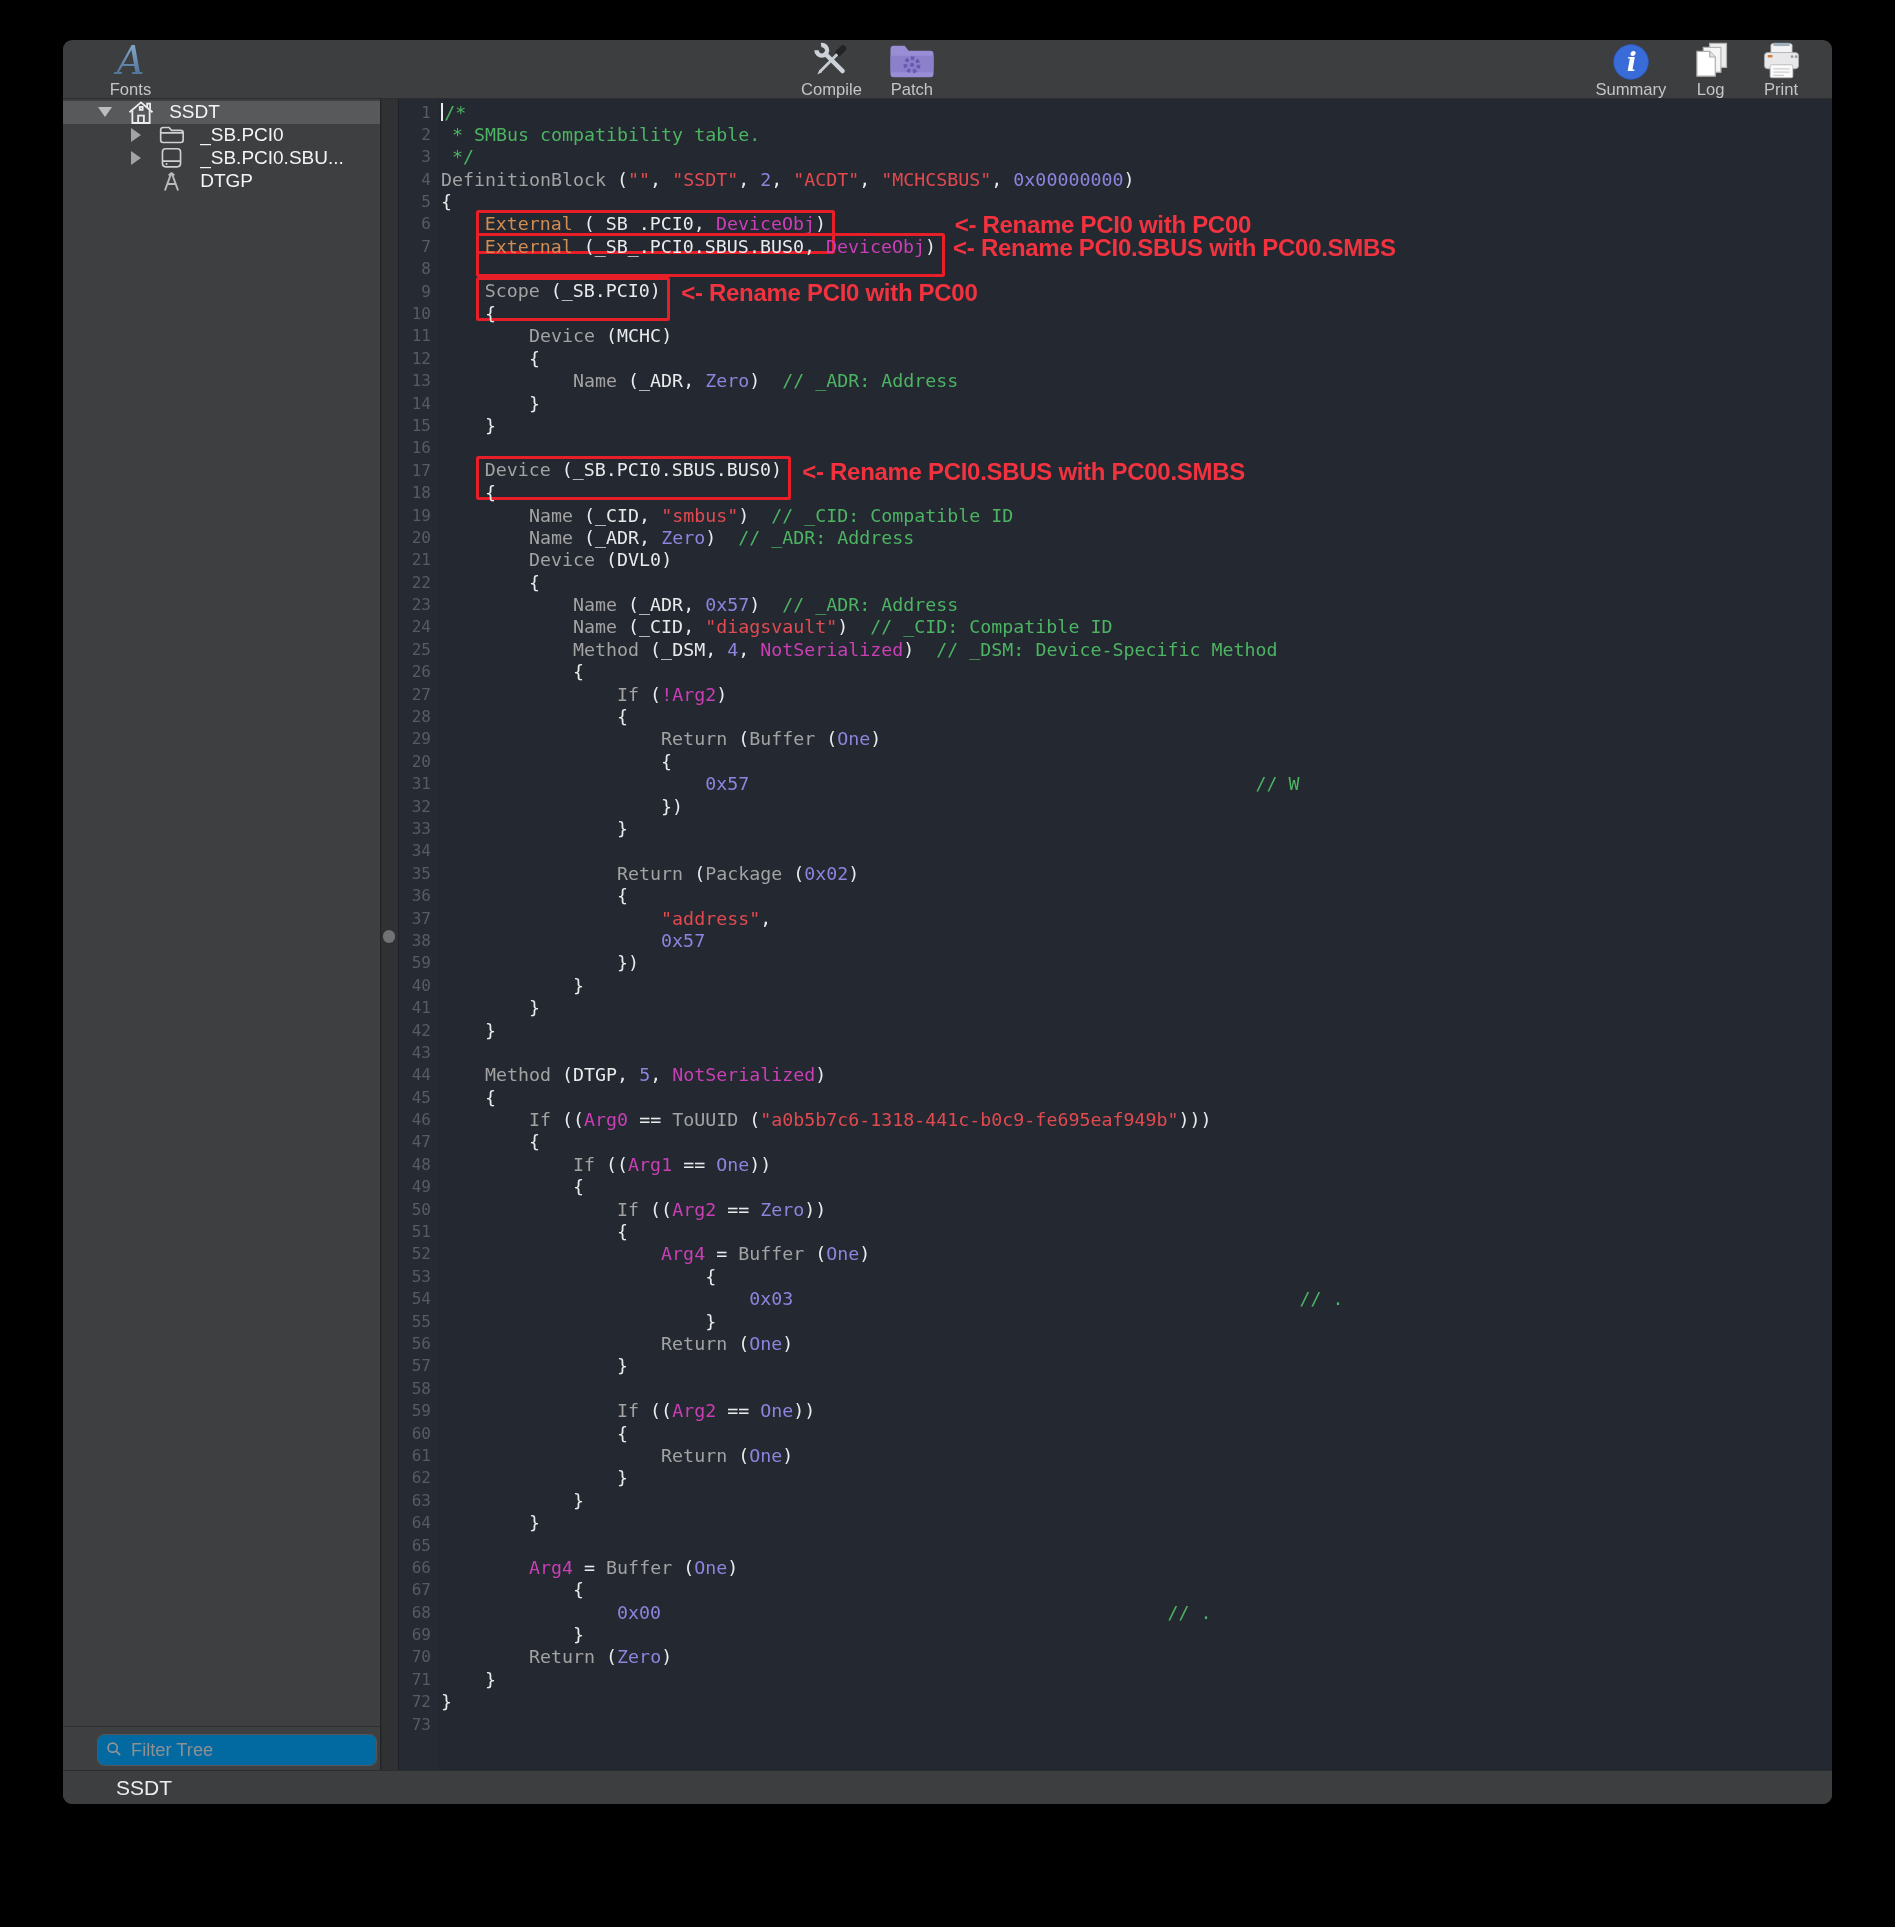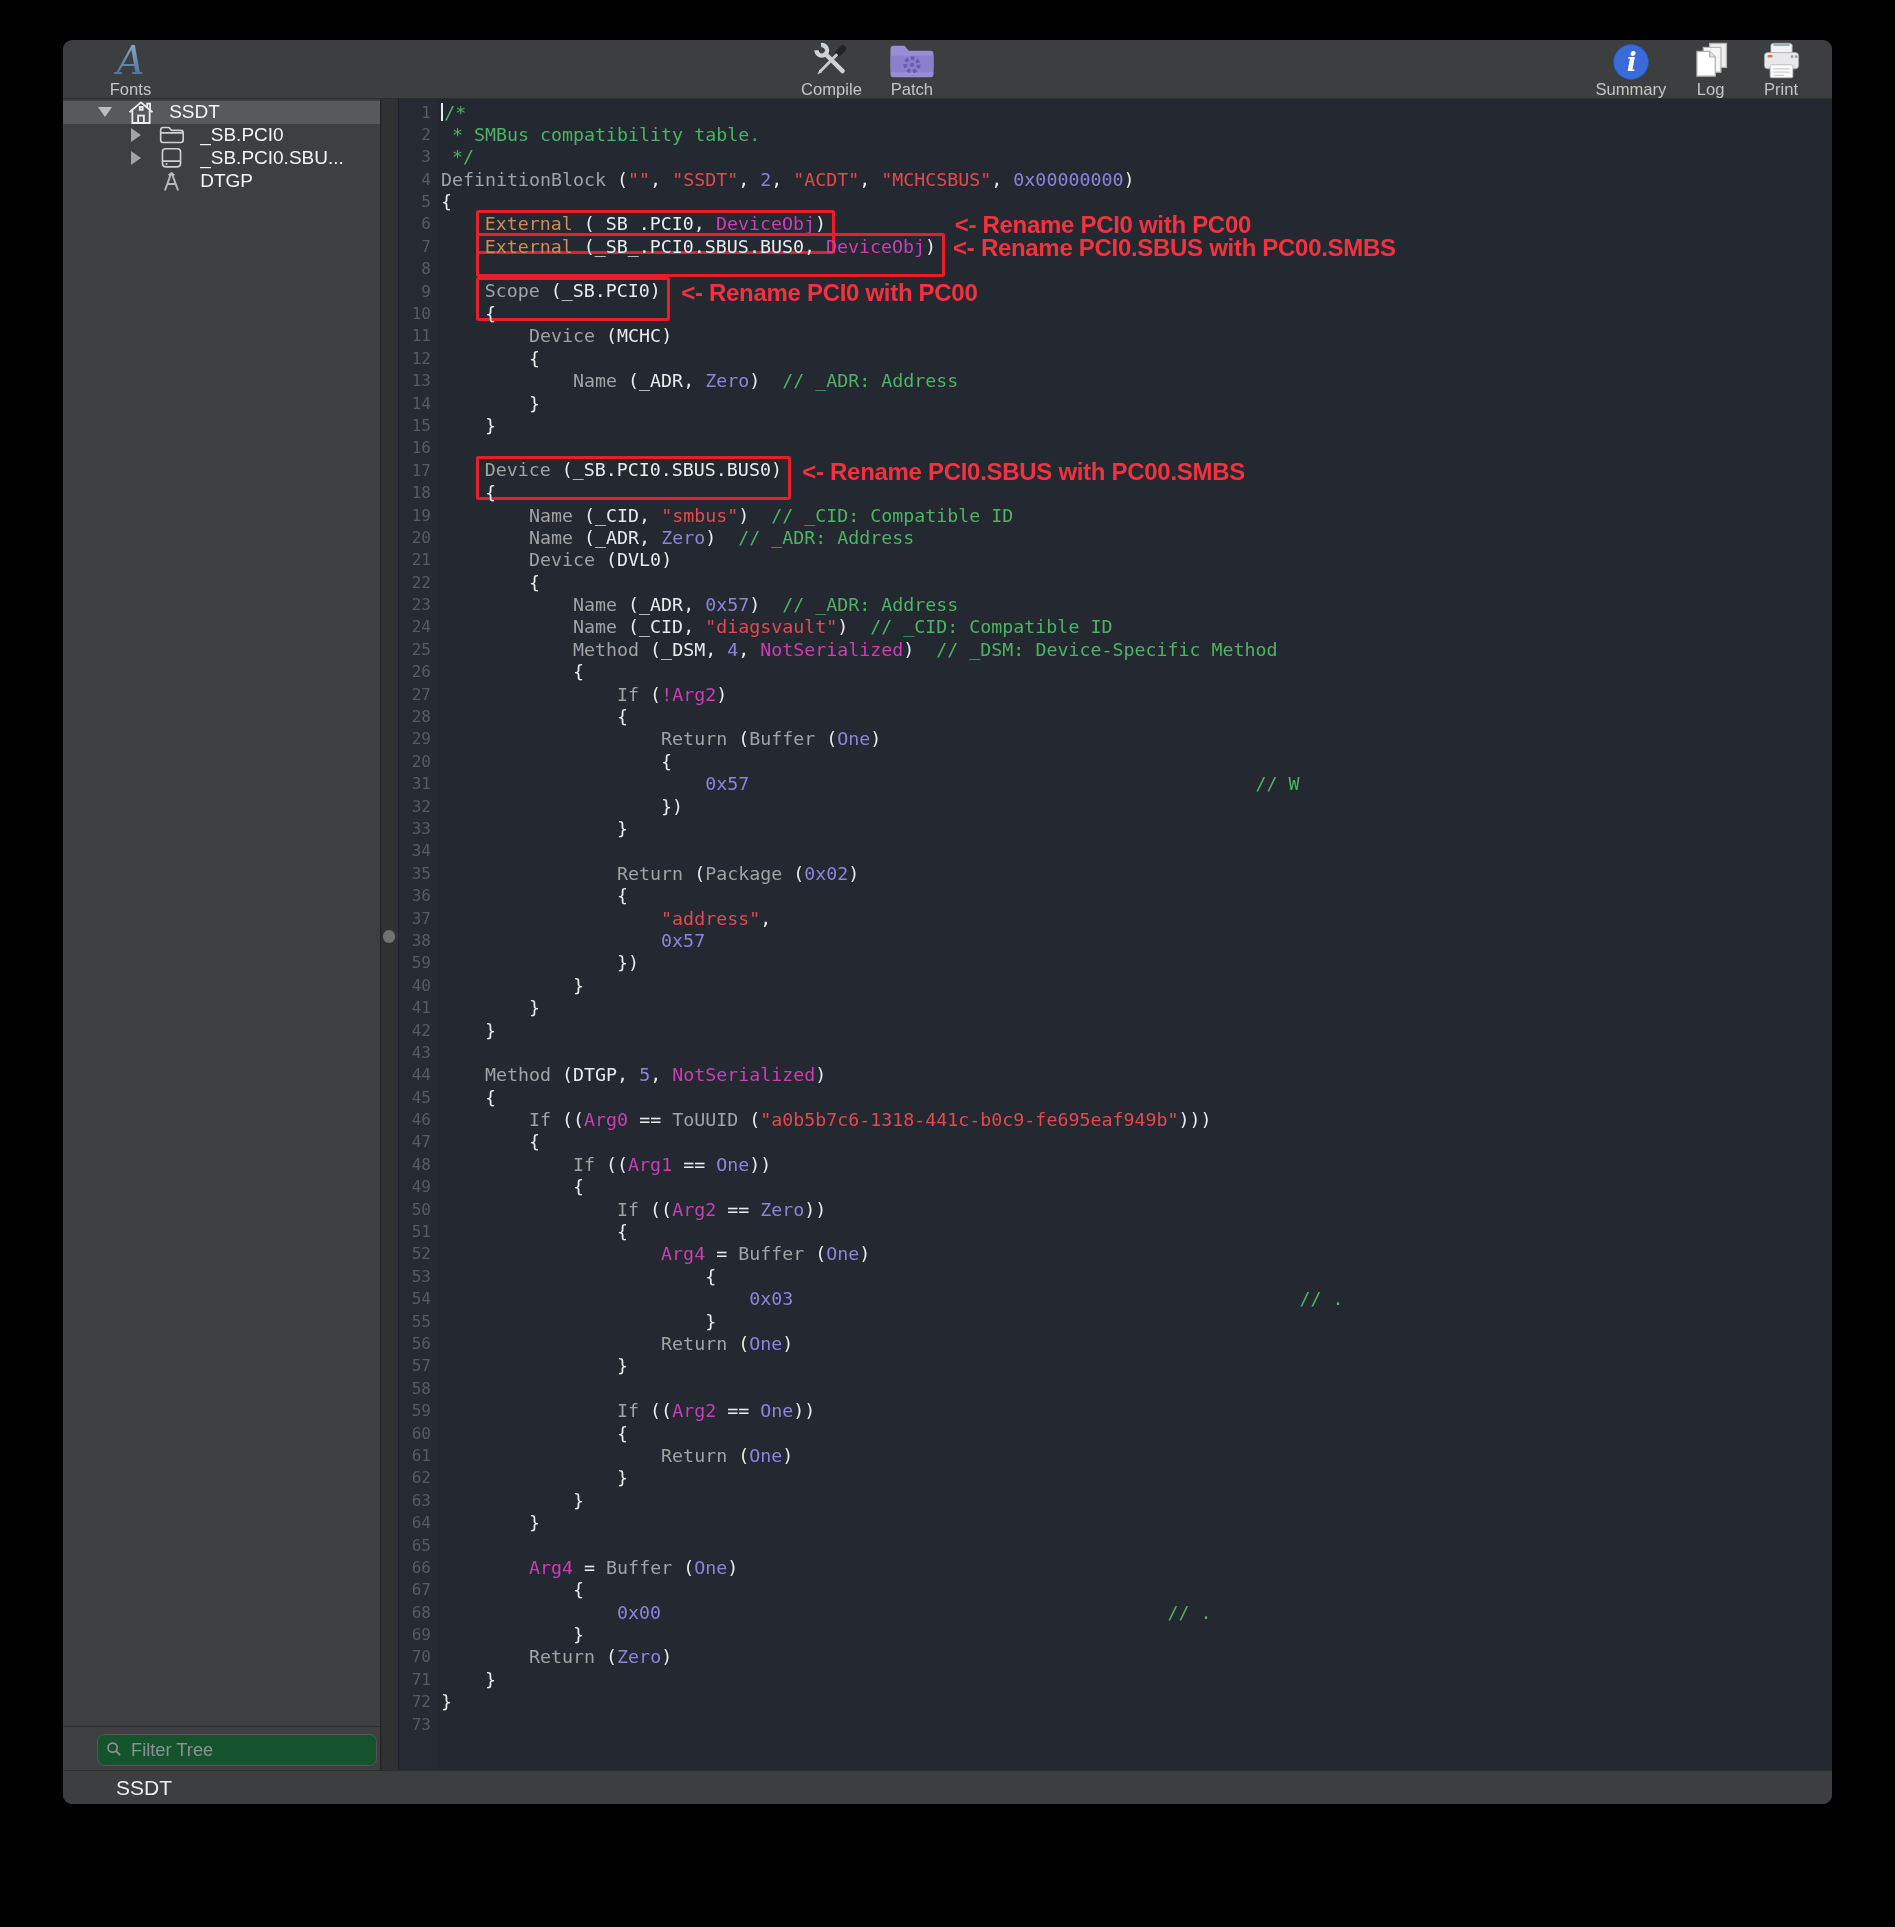--- a/index.html
+++ b/index.html
@@ -42,21 +42,21 @@
   .disc.open::before{content:"";border-left:7.5px solid transparent;border-right:7.5px solid transparent;
                      border-top:10px solid #bcbdbf;display:block;}
   .disc.closed::before{content:"";border-top:7.5px solid transparent;border-bottom:7.5px solid transparent;
                        border-left:10px solid #a2a3a5;display:block;}
   .tico{width:30px;flex:none;margin-left:11.6px;display:flex;align-items:center;justify-content:center;}
   .tlabel{margin-left:13.3px;white-space:nowrap;}
 
   .filter-area{position:absolute;left:0;right:0;bottom:0;height:43px;border-top:0.8px solid #2e2f30;}
   .filter-box{position:absolute;left:34px;right:3.3px;bottom:4.2px;height:32px;}
   .filter-box input{width:100%;height:100%;box-sizing:border-box;border-radius:7.5px;
-        background:#14532d;border:1.2px solid #565758;color:#c7c8c9;font-size:18.3px;
+        background:#0369a1;border:1.2px solid #565758;color:#c7c8c9;font-size:18.3px;
         padding:0 8.3px 0 33px;outline:none;font-family:"Liberation Sans",sans-serif;}
   .filter-box input::placeholder{color:#8f9092;}
   .filter-mag{position:absolute;left:9.1px;top:7.5px;pointer-events:none;}
 
   
   .divider{width:16px;flex:none;background:#303133;border-left:0.8px solid #2a2b2c;border-right:0.8px solid #1d2129;position:relative;}
   .divider .knob{position:absolute;left:0.8px;width:12.5px;height:12.5px;border-radius:50%;background:#717274;}
 
   
   .gutter{width:32px;flex:none;background:#252a33;color:#575c64;text-align:right;

